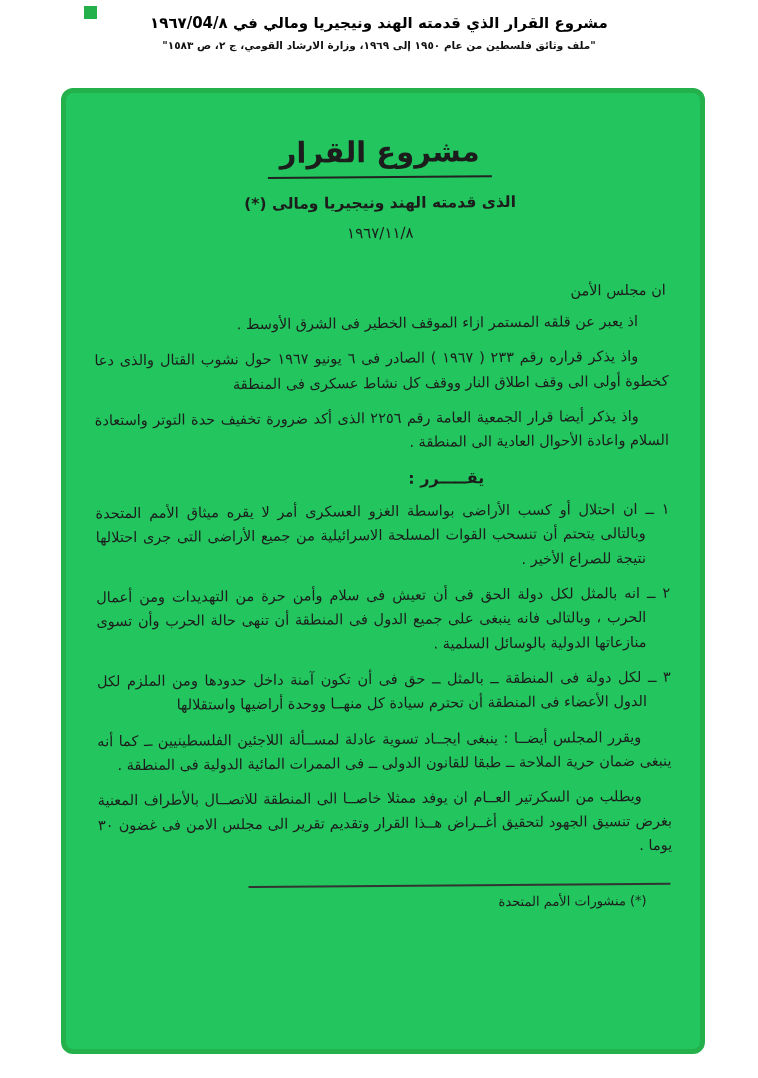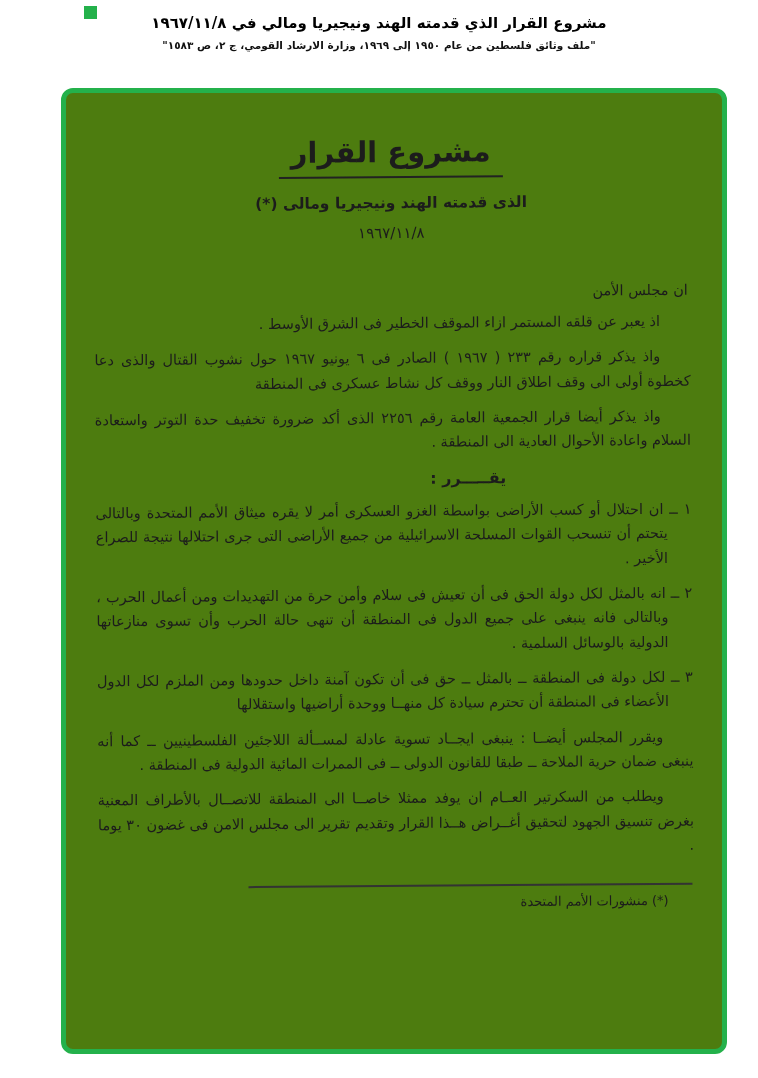--- a/index.html
+++ b/index.html
@@ -49,22 +49,21 @@
 
   
   .doc-frame {
     position: absolute;
     left: 61px;
     top: 88px;
     width: 634px;
     height: 956px;
     border: 5px solid #24b14b;
     border-radius: 12px;
-    background: #4d7c0f;
-    padding-left: 22px;
+    background: #22c55e;
   }
   .doc {
     position: absolute;
     inset: 0;
     padding: 26px 30px 0 30px;
     direction: rtl;
     text-align: right;
     font-size: 14.5px;
     color: #1c1c1c;
     transform: rotate(-0.45deg);
@@ -122,21 +121,21 @@
     margin: 8px 26px 0 0;
     font-size: 13px;
   }
 </style>
 </head>
 <body>
 
 <div class="green-square" style="background: rgb(36, 177, 75);"></div>
 
 <div class="top-header">
-  <div class="header-title">مشروع القرار الذي قدمته الهند ونيجيريا ومالي في ١٩٦٧/١١/٨</div>
+  <div class="header-title">مشروع القرار الذي قدمته الهند ونيجيريا ومالي في ١٩٦٧/04/٨</div>
   <div class="header-source">"ملف وثائق فلسطين من عام ١٩٥٠ إلى ١٩٦٩، وزارة الارشاد القومي، ج ٢، ص ١٥٨٣"</div>
 </div>
 
 <div class="doc-frame" style="border-color: rgb(36, 177, 75);">
   <div class="doc">
 
     <div class="doc-title-wrap">
       <span class="doc-title">مشروع القرار</span>
     </div>
 

